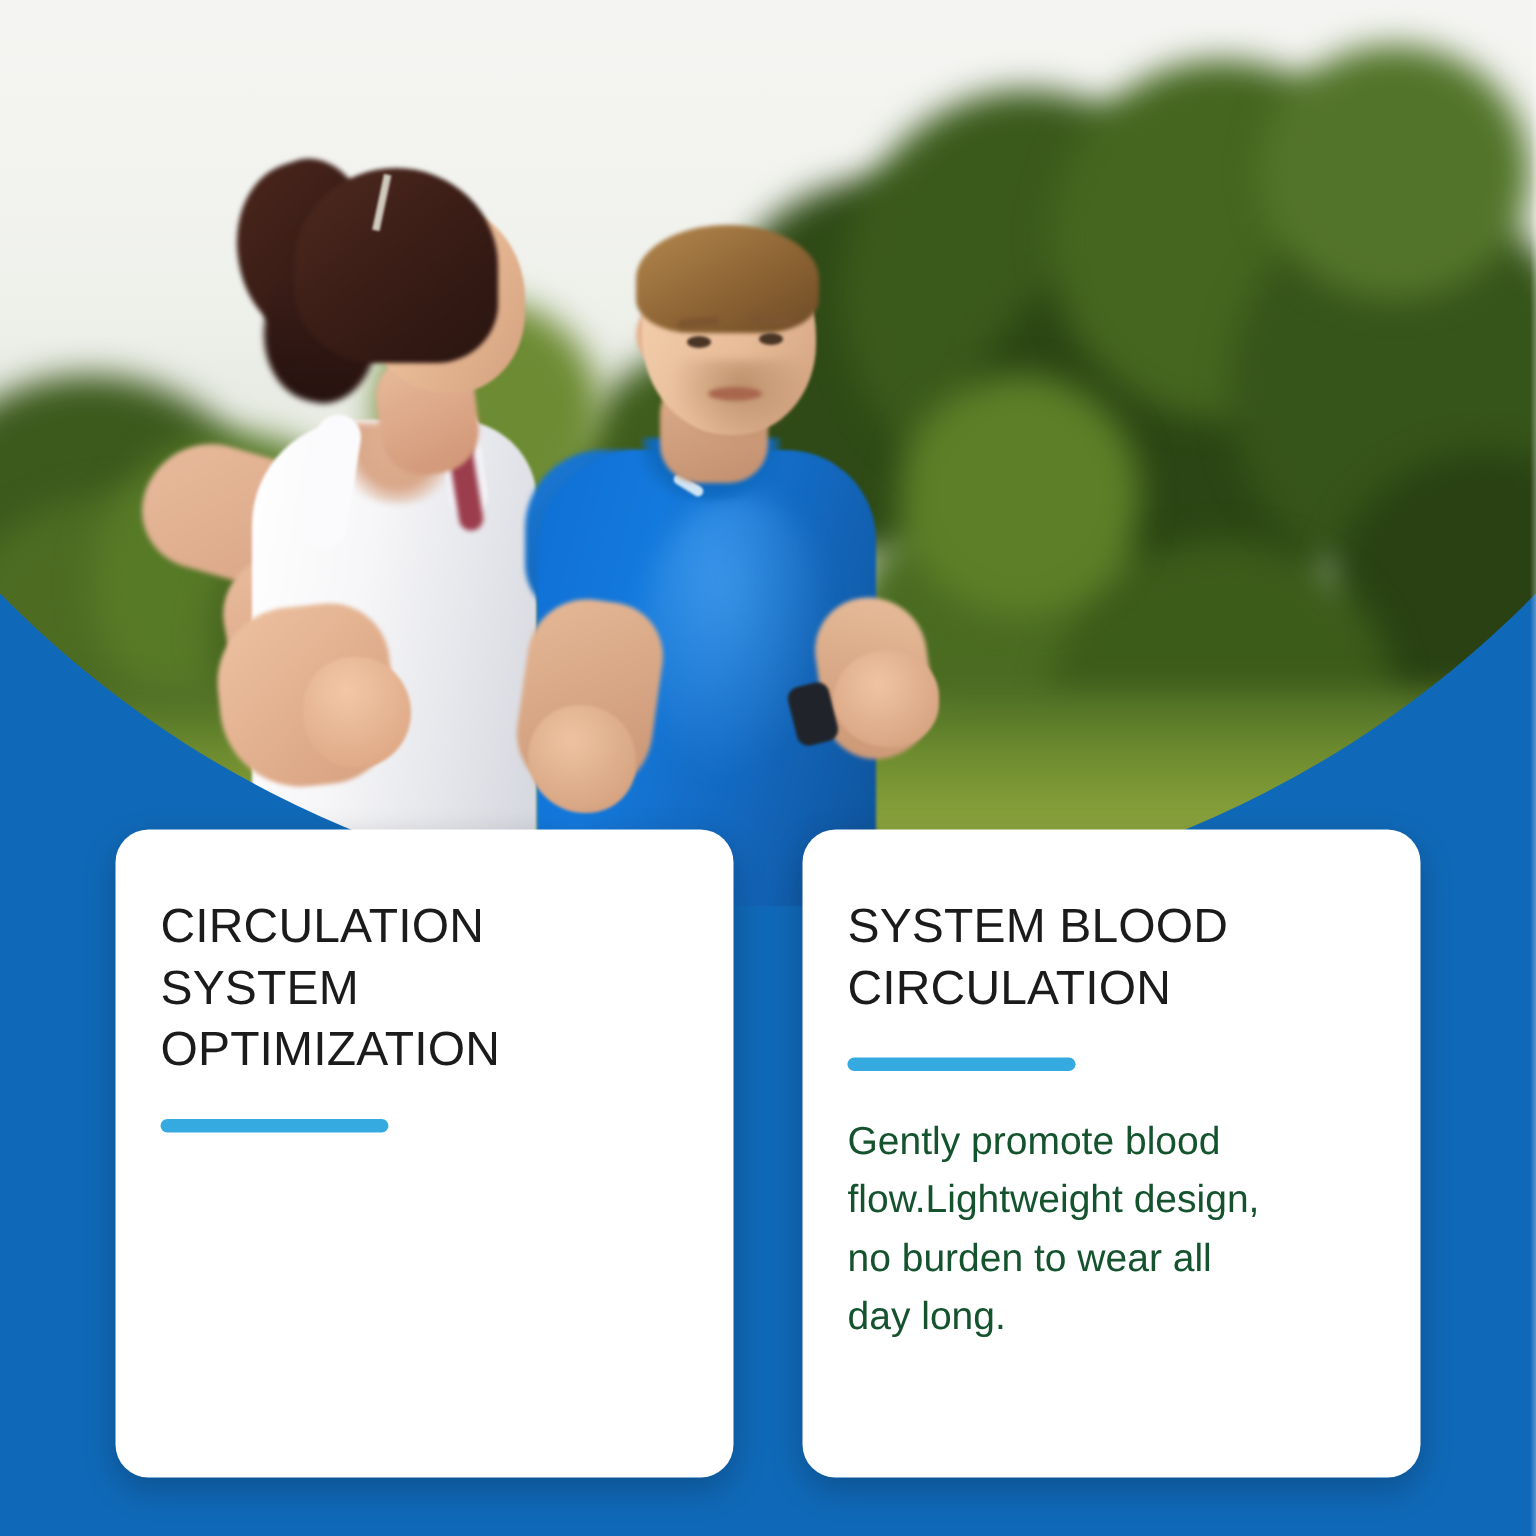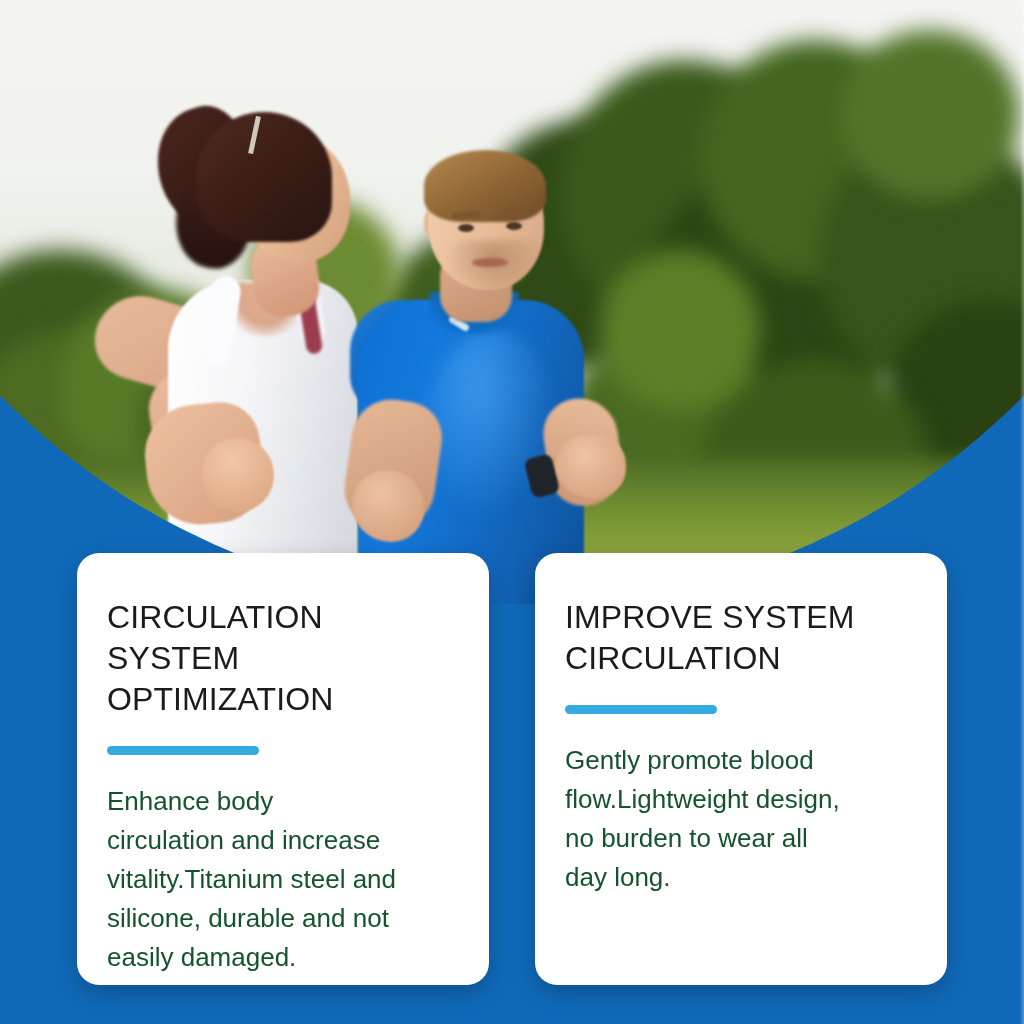--- a/index.html
+++ b/index.html
@@ -539,29 +539,24 @@
   </div>
 
   <div class="blue-panel"></div>
 
   <div class="cards">
 
     <div class="card">
       <h2 class="card-title">CIRCULATION SYSTEM
 OPTIMIZATION</h2>
       <div class="accent-bar"></div>
-      <p class="card-body">Enhance body
-circulation and increase
-vitality.Titanium steel and
-silicone, durable and not
-easily damaged.</p>
     </div>
 
     <div class="card">
-      <h2 class="card-title">IMPROVE SYSTEM
+      <h2 class="card-title">SYSTEM BLOOD
 CIRCULATION</h2>
       <div class="accent-bar"></div>
       <p class="card-body">Gently promote blood
 flow.Lightweight design,
 no burden to wear all
 day long.</p>
     </div>
 
   </div>
 

